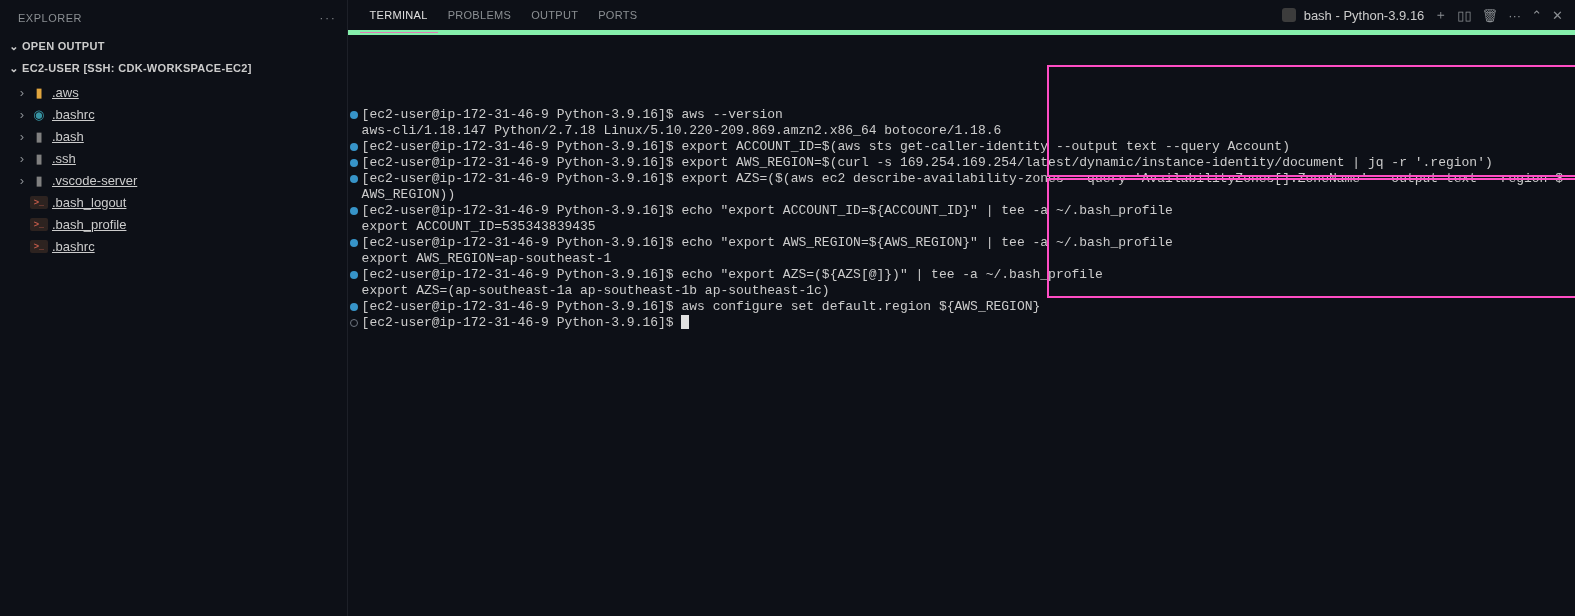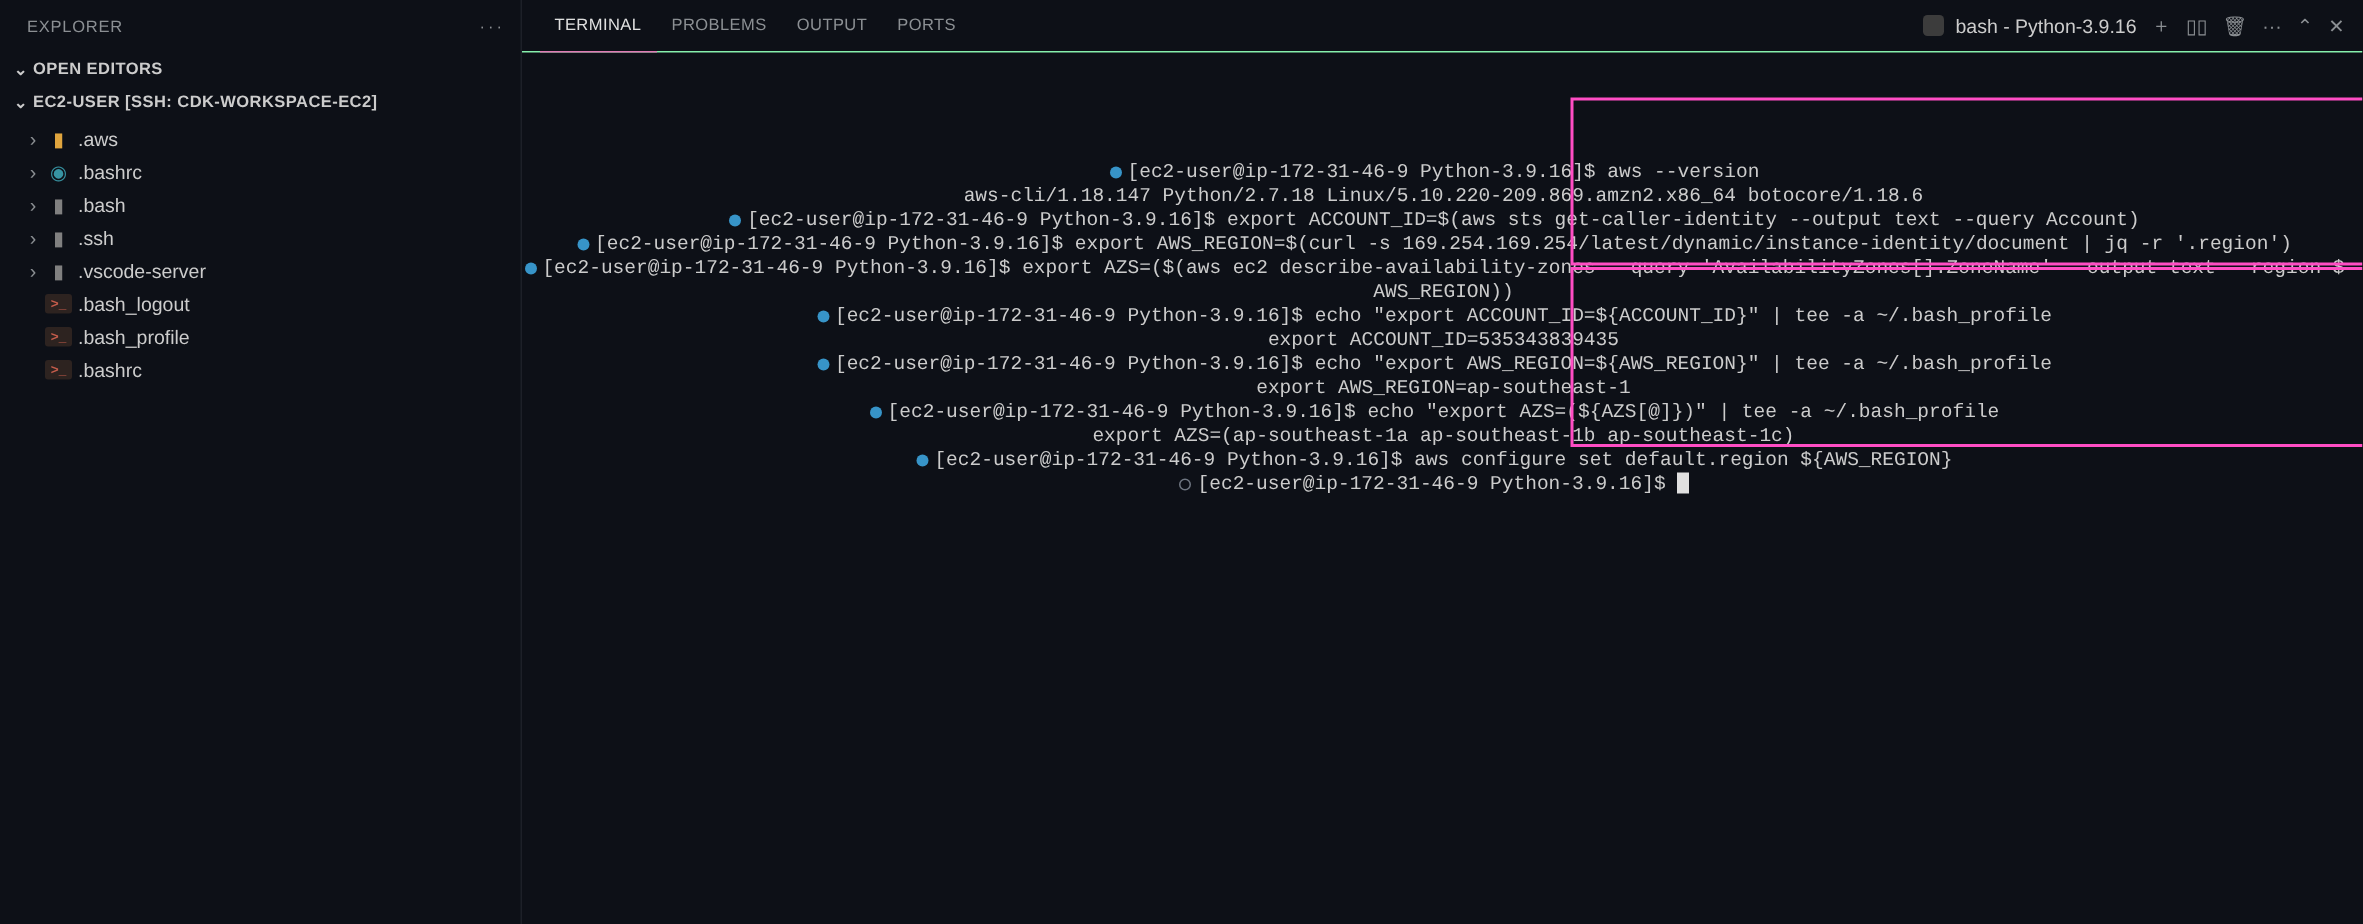--- a/index.html
+++ b/index.html
@@ -14,57 +14,57 @@
   .section-header { display: flex; align-items: center; height: 22px; padding-left: 6px; color: #cccccc; font-size: 11px; font-weight: 700; letter-spacing: 0.3px; cursor: pointer; }
   .chev { width: 16px; display: inline-flex; justify-content: center; color: #cccccc; }
   .tree { padding-top: 2px; }
   .tree-item { display: flex; align-items: center; height: 22px; padding-left: 14px; color: #cccccc; cursor: pointer; }
   .tree-item .chev-small { width: 16px; color: #8b8f93; display:inline-flex; justify-content:center;}
   .folder-icon, .file-icon { width: 18px; display:inline-flex; justify-content:center; }
   .folder-icon { color: #808080; }
   .folder-icon.aws { color: #e0a53e; }
   .folder-icon.cache { color: #3794a3; }
   .file-icon.sh { color: #c45c4b; background: #2d2320; border-radius:2px; font-size:9px; font-weight:700; padding:0 2px; line-height:13px; height:13px;}
-  .tree-item .label { padding-left: 4px; }
+  .tree-item .label { padding-left: 4px; text-decoration: underline; }
   .file-row { padding-left: 30px; }
 
   
   .main { flex: 1; height: 100%; background: #0d1017; display:flex; flex-direction:column; }
-  .panel-tabs { display:flex; align-items:center; height: 35px; border-bottom: 1px solid #86efac; padding: 0 12px; position:relative;}
+  .panel-tabs { display:flex; align-items:center; height: 35px; border-bottom: 5px solid #86efac; padding: 0 12px; position:relative;}
   .panel-tab { padding: 0 10px; height:35px; display:flex; align-items:center; text-transform: uppercase; font-size: 11px; color: #8b8f93; letter-spacing: 0.3px; cursor:pointer; }
   .panel-tab.active { color: #e0e0e0; border-bottom: 1px solid #e07ab5; }
   .panel-actions { margin-left:auto; display:flex; align-items:center; gap:10px; color:#8b8f93; }
   .panel-actions .bash { color:#cccccc; display:flex; align-items:center; gap:8px;}
   .panel-actions .bash-icon { width:14px; height:14px; border-radius:3px; background:#3c3c3c; display:inline-block;}
   .act-icon { cursor:pointer; display:inline-flex; }
 
   
   .terminal { flex:1; padding: 8px 12px 0 2px; font-family: Consolas, "Courier New", monospace; font-size: 13px; line-height: 16px; color:#cccccc; overflow:hidden; white-space: pre; position:relative;}
-  .line { display:flex; align-items:flex-start; min-height:16px;justify-content:center;}
+  .line { display:flex; align-items:flex-start; min-height:16px;}
   .dot { width:8px; height:8px; border-radius:50%; background:#3794c8; margin:4px 4px 0 0; flex-shrink:0;}
   .dot.hollow { background:transparent; border:1px solid #6f7681;}
   .nodot { width:12px; flex-shrink:0;}
   .txt { color:#cccccc; }
   .highlight-box { position:absolute; border:2px solid #ff4dc4; pointer-events:none; }
   .hb1 { left: 699px; top: 30px; width: 870px; height: 112px; }
   .hb2 { left: 699px; top: 143px; width: 870px; height: 120px; }
   .cursor { display:inline-block; width:8px; height:14px; background:#e0e0e0; vertical-align:middle;}
 
 </style>
 </head>
 <body>
 
 <div class="sidebar">
   <div class="sidebar-header">
     <span class="sidebar-title">EXPLORER</span>
     <span class="sidebar-more">···</span>
   </div>
   <div class="section-header">
     <span class="chev">⌄</span>
-    <span>OPEN EDITORS</span>
+    <span>OPEN OUTPUT</span>
   </div>
   <div class="section-header">
     <span class="chev">⌄</span>
     <span>EC2-USER [SSH: CDK-WORKSPACE-EC2]</span>
   </div>
   <div class="tree">
     <div class="tree-item">
         <span class="chev-small">›</span>
         <span class="folder-icon aws">▮</span>
         <span class="label">.aws</span>

